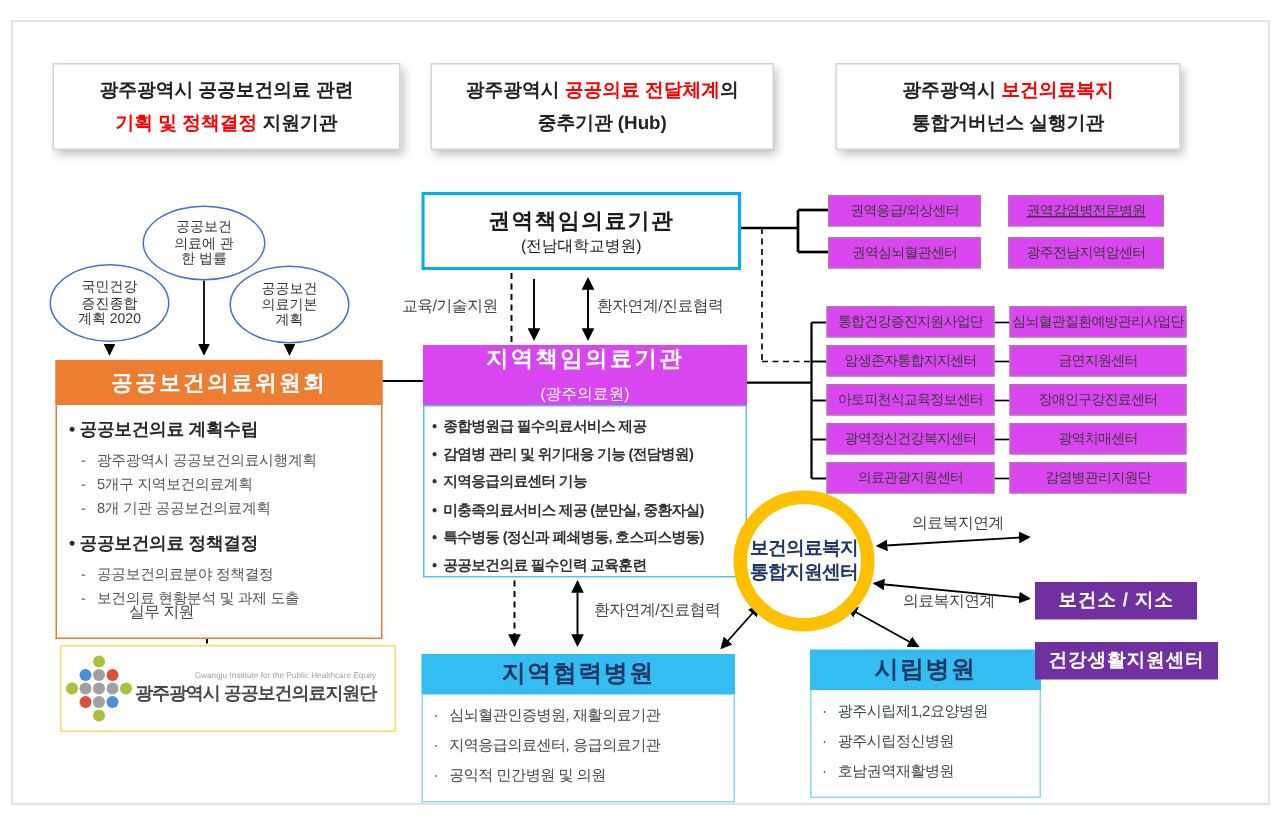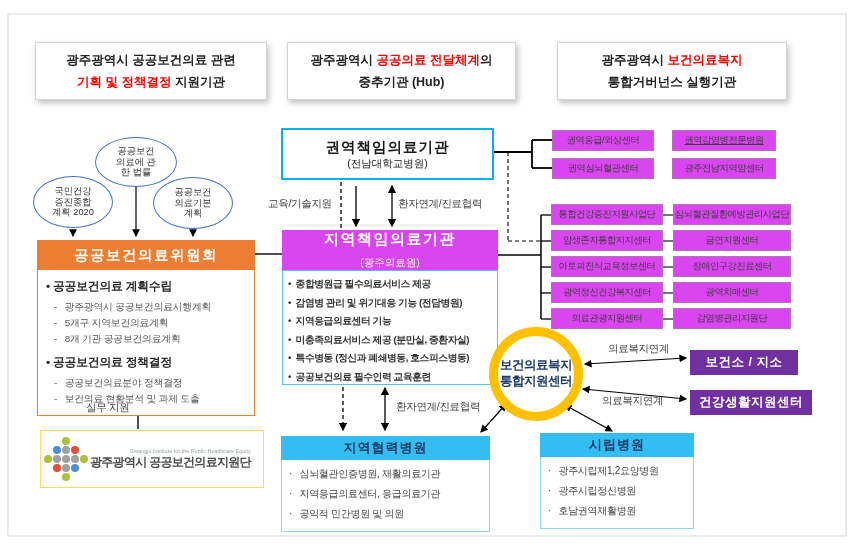--- a/index.html
+++ b/index.html
@@ -12,21 +12,21 @@
           box-shadow:2px 3px 6px rgba(0,0,0,.25);display:flex;flex-direction:column;justify-content:center;
           align-items:center;font-size:12.5px;font-weight:700;color:#222;line-height:1.8;z-index:2;}
 
   .ellipse{position:absolute;border:1.6px solid #4472C4;border-radius:50%;background:#fff;display:flex;
            flex-direction:column;justify-content:center;align-items:center;font-size:9.3px;color:#333;
            line-height:1.15;text-align:center;z-index:2;box-sizing:border-box;}
 
   .committee{position:absolute;left:37px;top:240px;width:218px;z-index:2;}
   .committee-header{background:#ED7D31;border:1.5px solid #ED7D31;color:#fff;font-weight:700;font-size:14.5px;
                     letter-spacing:1.5px;text-align:center;padding:5px 0 4px;}
-  .committee-body{border:1.5px solid #ED7D31;border-top:none;background:#fff;padding:6px 4px 6px 8px;}
+  .committee-body{border:1.5px solid #ED7D31;border-top:none;background:#fff;padding:6px 4px 16px 8px;}
   .sec-heading{font-size:11.8px;font-weight:700;color:#2b2b2b;margin:3px 0 6px;letter-spacing:-0.2px;}
   .sec-heading::before{content:"• ";}
   .sec-item{font-size:9.8px;color:#555;margin:0 0 3px 8px;letter-spacing:-0.2px;white-space:nowrap;}
   .sec-item::before{content:"-   ";white-space:pre;}
 
   .institute{position:absolute;left:40px;top:430px;width:224px;height:58px;border:1.5px solid #FFD966;
              background:#fff;display:flex;align-items:center;padding:2px 3px;box-sizing:border-box;z-index:2;}
   .inst-text{display:flex;flex-direction:column;margin-left:2px;align-items:flex-end;}
   .inst-tagline{font-size:5.5px;color:#9aa5a5;}
   .inst-name{font-size:12px;font-weight:700;color:#4a4a4a;letter-spacing:-0.7px;white-space:nowrap;}
@@ -39,32 +39,32 @@
   .hub-navy-header{position:absolute;left:282px;top:230px;width:216px;height:40px;background:#d946ef;color:#fff;
                    display:flex;flex-direction:column;justify-content:space-between;align-items:center;z-index:2;box-sizing:border-box;}
   .hub-navy-title{font-size:15px;font-weight:700;letter-spacing:1.5px;}
   .hub-navy-sub{font-size:10.5px;}
   .hub-body{position:absolute;left:282px;top:270px;width:216px;height:115px;border:1.5px solid #56C1EC;background:#fff;
             box-sizing:border-box;padding:7px 2px 0 5px;z-index:2;}
   .hub-item{font-size:9.8px;font-weight:600;color:#333;letter-spacing:-0.45px;margin-bottom:5.5px;white-space:nowrap;}
   .hub-item::before{content:"•  ";white-space:pre;}
 
   .cyan-box{position:absolute;background:#fff;z-index:2;}
-  .cyan-header{background:#33BDF2;color:#1F3864;font-weight:700;font-size:13px;text-align:center;padding:3px 0;
+  .cyan-header{background:#33BDF2;color:#1F3864;font-weight:700;font-size:16px;text-align:center;padding:3px 0;
                letter-spacing:1px;}
   .cyan-body{border:1.5px solid #8FD7F5;border-top:none;padding:7px 4px 4px 7px;}
   .cyan-item{font-size:10px;color:#444;letter-spacing:-0.3px;margin-bottom:6px;white-space:nowrap;}
   .cyan-item::before{content:"·   ";white-space:pre;}
 
   .plum{position:absolute;border:1.2px solid #B671B6;background:#d946ef;display:flex;align-items:center;
         justify-content:center;font-size:9.3px;color:#3b3b3b;letter-spacing:-0.5px;white-space:nowrap;
         box-sizing:border-box;z-index:2;}
 
   .pfill{position:absolute;background:#7030A0;color:#fff;font-weight:700;font-size:12.5px;display:flex;
-         align-items:center;justify-content:center;letter-spacing:0.5px;z-index:2;}
+         align-items:center;justify-content:center;letter-spacing:0.5px;z-index:2;margin-top:38px;}
 
   .ring{position:absolute;left:489px;top:327px;width:94px;height:94px;box-sizing:border-box;border:9px solid #FFC000;
         border-radius:50%;background:#fff;display:flex;flex-direction:column;justify-content:center;
         align-items:center;z-index:5;}
   .ring-line{font-size:12.5px;font-weight:800;color:#1F3864;white-space:nowrap;letter-spacing:-0.5px;line-height:1.25;}
 
   .lbl{position:absolute;font-size:10.5px;color:#444;letter-spacing:-0.3px;white-space:nowrap;z-index:4;}
 </style>
 </head>
 <body>

